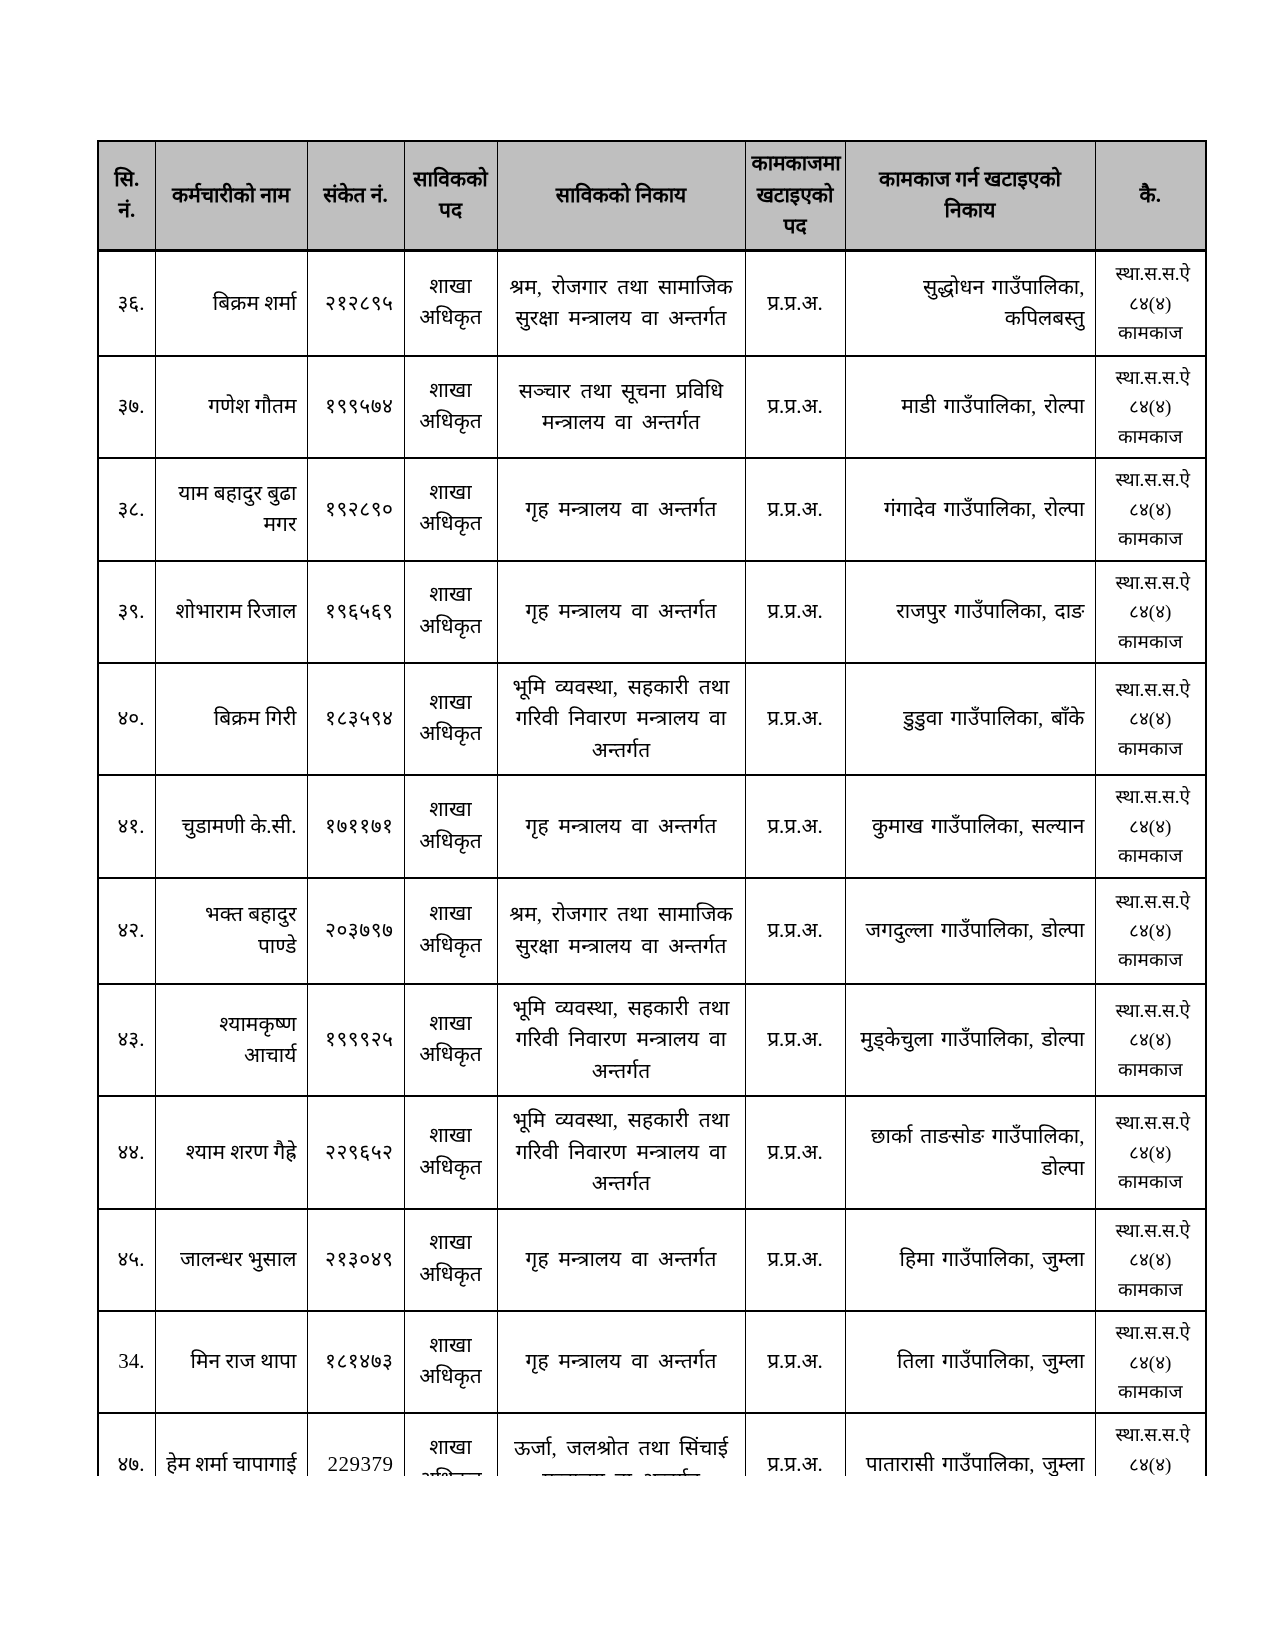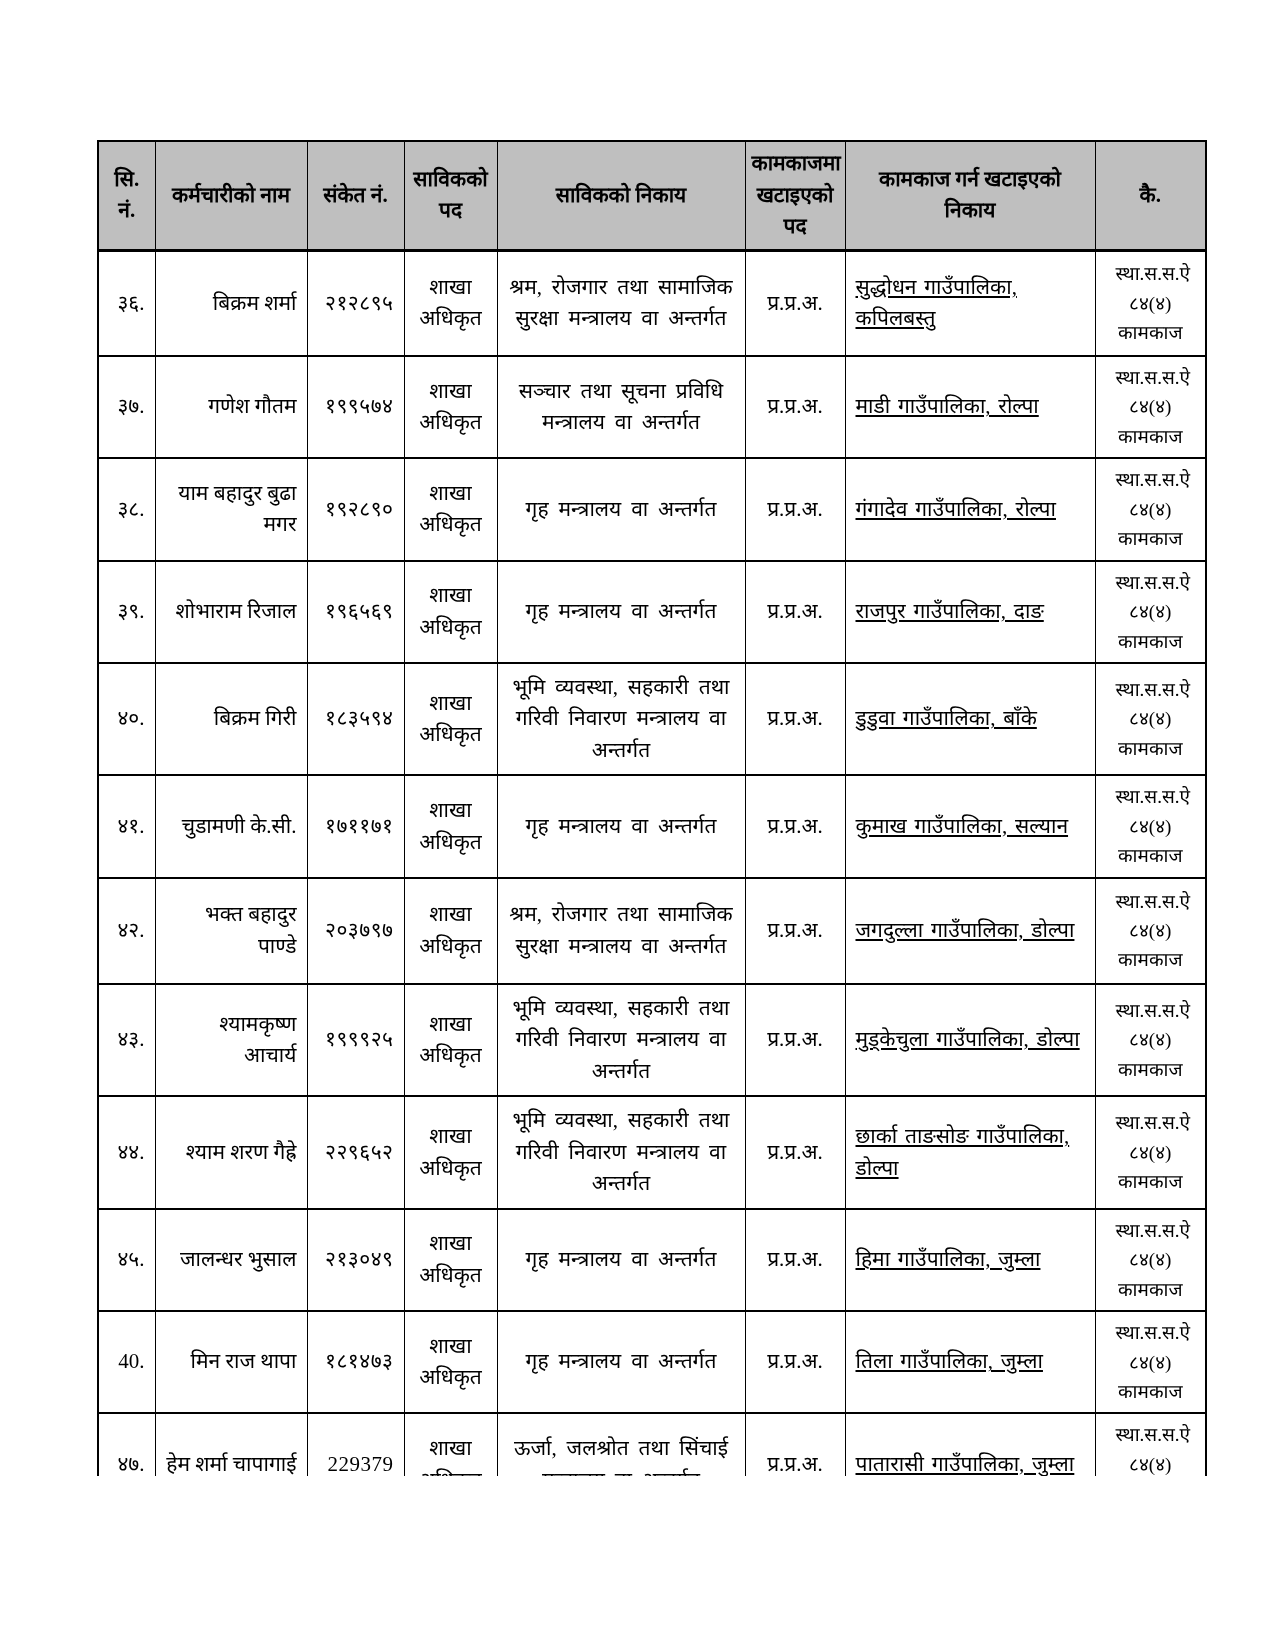--- a/index.html
+++ b/index.html
@@ -47,24 +47,24 @@
     background: #bfbfbf;
     font-weight: bold;
     text-align: center;
     height: 93px;
     padding: 6px 6px;
     border-bottom: 3px solid #000000;
   }
   td.cell-sn    { text-align: right; }
   td.cell-name  { text-align: right; }
   td.cell-code  { text-align: right; letter-spacing: 0.5px; }
-  td.cell-post  { text-align: center; padding: 8px 6px; }
+  td.cell-post  { text-align: center; padding: 8px 6px; font-family: Liberation Mono, monospace; }
   td.cell-prev  { text-align: center; word-spacing: 0.22em; }
   td.cell-apost { text-align: center; margin-top: 16px; }
-  td.cell-aorg  { text-align: left; word-spacing: 0.12em; text-decoration: underline; }
+  td.cell-aorg  { text-align: right; word-spacing: 0.12em; }
   td.cell-rem   {
     text-align: center;
     font-size: 19px;
     line-height: 1.55;
     white-space: pre-line;
     padding: 6px 20px;
   }
   tr.r-tall td { height: 106px; }
   tr.r-med  td { height: 88px;  }
 </style>
@@ -210,21 +210,21 @@
         <td class="cell-code">२१३०४९</td>
         <td class="cell-post">शाखा अधिकृत</td>
         <td class="cell-prev">गृह मन्त्रालय वा अन्तर्गत</td>
         <td class="cell-apost">प्र.प्र.अ.</td>
         <td class="cell-aorg">हिमा गाउँपालिका, जुम्ला</td>
         <td class="cell-rem">स्था.स.स.ऐ
 ८४(४)
 कामकाज</td>
       </tr>
       <tr class="r-med">
-        <td class="cell-sn">40.</td>
+        <td class="cell-sn">34.</td>
         <td class="cell-name">मिन राज थापा</td>
         <td class="cell-code">१८१४७३</td>
         <td class="cell-post">शाखा अधिकृत</td>
         <td class="cell-prev">गृह मन्त्रालय वा अन्तर्गत</td>
         <td class="cell-apost">प्र.प्र.अ.</td>
         <td class="cell-aorg">तिला गाउँपालिका, जुम्ला</td>
         <td class="cell-rem">स्था.स.स.ऐ
 ८४(४)
 कामकाज</td>
       </tr>

